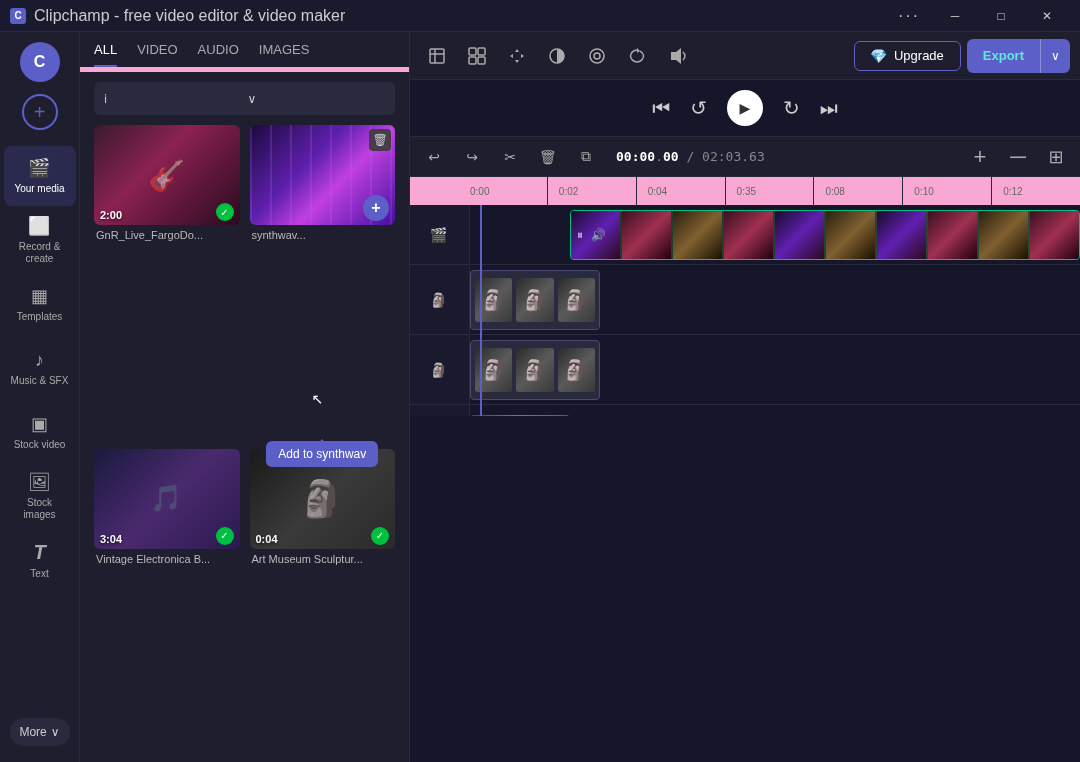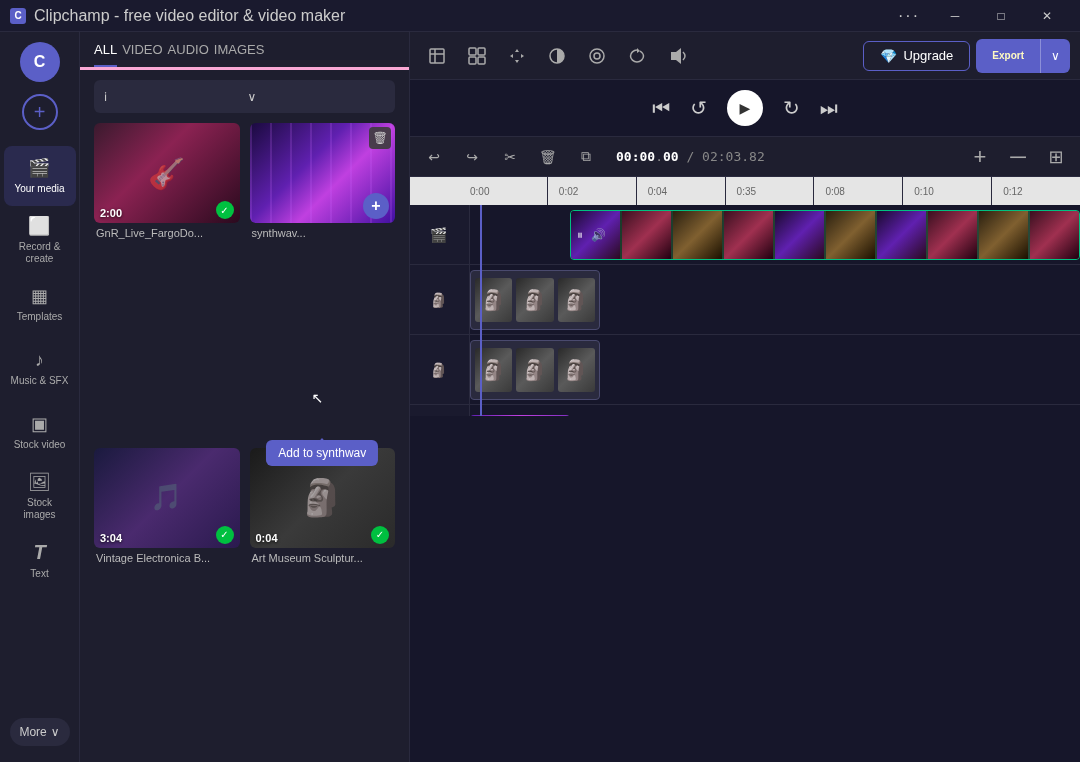--- a/index.html
+++ b/index.html
@@ -114,22 +114,22 @@
       width: 330px;
       background: #1e1e2e;
       display: flex;
       flex-direction: column;
       flex-shrink: 0;
       border-right: 1px solid #2a2a3e;
     }
     .media-tabs {
       display: flex;
       padding: 10px 14px 0;
-      gap: 5px;
-      border-bottom: 3px solid #f9a8d4;
+      gap: 20px;
+      border-bottom: 5px solid #f9a8d4;
     }
     .media-tab {
       font-size: 13px;
       color: #aaa;
       padding-bottom: 8px;
       cursor: pointer;
       border-bottom: 2px solid transparent;
     }
     .media-tab.active {
       color: #fff;
@@ -276,21 +276,21 @@
     }
     .upgrade-icon { color: #f59e0b; font-size: 14px; }
     .export-btn-group {
       display: flex; align-items: center;
       background: #5b5fc7;
       border-radius: 6px;
       overflow: hidden;
     }
     .export-btn {
       padding: 7px 16px;
-      font-size: 10px; color: #fef9c3; font-weight: 600;
+      font-size: 13px; color: #5eead4; font-weight: 600;
       cursor: pointer; background: transparent;
       border: none;
     }
     .export-dropdown {
       width: 30px; height: 34px;
       display: flex; align-items: center; justify-content: center;
       border-left: 1px solid rgba(255,255,255,0.3);
       cursor: pointer; color: #fff; font-size: 12px;
     }
 
@@ -404,21 +404,21 @@
     .tl-time-total { color: #888; }
     .tl-spacer { flex: 1; }
     .tl-zoom-btn {
       width: 28px; height: 28px;
       display: flex; align-items: center; justify-content: center;
       color: #aaa; font-size: 18px; cursor: pointer; border-radius: 4px;
     }
 
     .timeline-ruler {
       height: 28px;
-      background: #e5e5e5;
+      background: #f9a8d4;
       display: flex;
       align-items: center;
       padding: 0 0 0 60px;
       position: relative;
       flex-shrink: 0;
     }
     .ruler-marks {
       display: flex;
       gap: 0;
       font-size: 10px;
@@ -786,21 +786,21 @@
       <div class="timeline-toolbar">
         <div class="tl-btn">↩</div>
         <div class="tl-btn">↪</div>
         <div class="tl-btn">✂</div>
         <div class="tl-btn">🗑</div>
         <div class="tl-btn">⧉</div>
 
         <div class="tl-time">
           <span class="tl-time-highlight">00:00</span><span style="color:#888">.</span><span class="tl-time-highlight">00</span>
           <span class="tl-time-total"> / </span>
-          <span class="tl-time-total">02:03</span><span style="color:#888">.</span><span class="tl-time-total">82</span>
+          <span class="tl-time-total">02:03</span><span style="color:#888">.</span><span class="tl-time-total">63</span>
         </div>
 
         <div class="tl-spacer"></div>
 
         <div class="tl-zoom-btn" style="font-size:22px;color:#aaa;">+</div>
         <div class="tl-zoom-btn" style="font-size:22px;color:#aaa;">─</div>
         <div class="tl-zoom-btn">⊞</div>
       </div>
 
       <div class="timeline-ruler">

